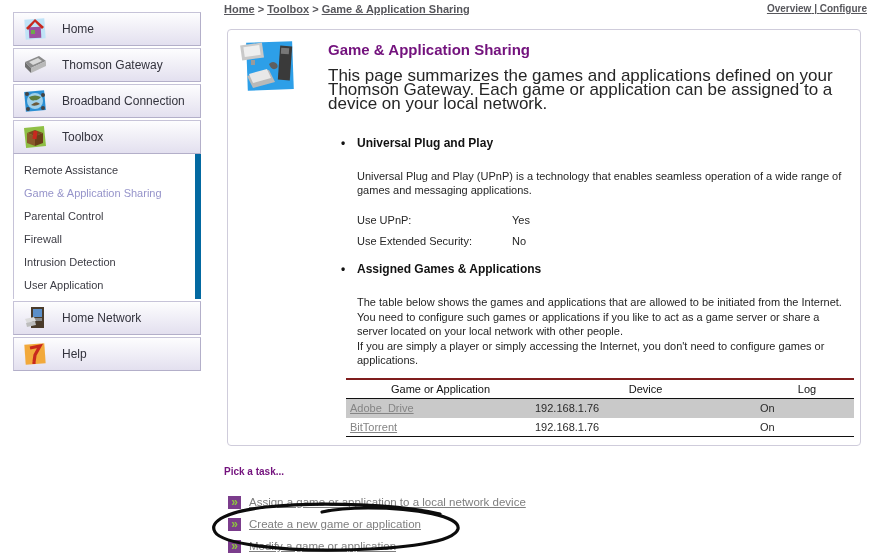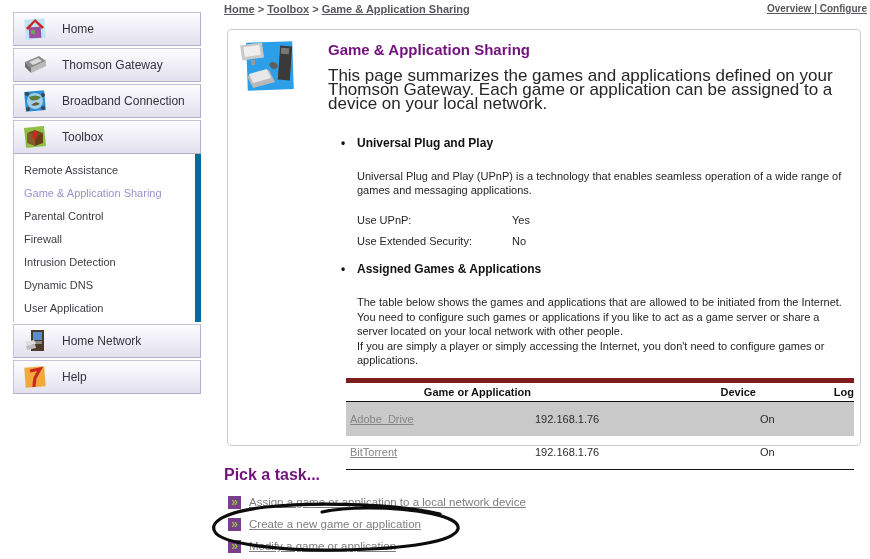--- a/index.html
+++ b/index.html
@@ -60,33 +60,33 @@
   .sec-body p + p { margin-top:1px; }
   .kv { margin-top:16px; }
   .kv-row { display:flex; margin-bottom:7px; }
   .kv-row .k { width:155px; }
 
   table.apps {
     border-collapse:collapse; margin-left:5px; margin-top:11px; width:508px;
     font-size:11px; table-layout:fixed;
   }
   table.apps th {
-    text-align:right; font-weight:bold; color:#121212;
-    border-top:5px solid #7f1d1d; border-bottom:1px solid #111;
+    text-align:center; font-weight:normal; color:#121212;
+    border-top:2px solid #7f1d1d; border-bottom:1px solid #111;
     padding:3px 0 3px 4px; height:18px;
   }
-  table.apps td { padding:2px 0 2px 4px; height:34px; }
+  table.apps td { padding:2px 0 2px 4px; height:19px; }
   table.apps tr.hl td { background:#c9c9c9; }
   table.apps tr:last-child td { border-bottom:1px solid #111; }
   table.apps a { color:#858585; text-decoration:underline; }
   .col1 { width:185px; } .col2 { width:225px; } .col3 { width:98px; }
 
   
   .tasks-heading {
-    position:absolute; left:224px; top:466px; font-size:16px; font-weight:bold; color:#73127d;
+    position:absolute; left:224px; top:466px; font-size:10px; font-weight:bold; color:#73127d;
   }
   .tasks { position:absolute; left:228px; top:495px; }
   .task { display:flex; align-items:center; gap:8px; margin-bottom:8px; height:14px; }
   .task-icon {
     width:13px; height:13px; background:#7b3d8c; color:#8dc63f;
     font-size:12px; font-weight:bold; line-height:12px; text-align:center;
     flex:0 0 13px; letter-spacing:-2px; padding-right:2px;
   }
   .task a { font-size:11.5px; color:#7f7f7f; text-decoration:underline; }
 
@@ -141,21 +141,20 @@
     </svg>
     <span class="lbl">Toolbox</span>
   </div>
 
   <div class="submenu">
     <a class="sub">Remote Assistance</a>
     <a class="sub active">Game &amp; Application Sharing</a>
     <a class="sub">Parental Control</a>
     <a class="sub">Firewall</a>
     <a class="sub">Intrusion Detection</a>
-    <a class="sub">Dynamic DNS</a>
     <a class="sub">User Application</a>
   </div>
 
   <div class="side-item">
     <svg class="side-icon" viewBox="0 0 26 26">
       <rect x="9" y="2" width="13" height="21" fill="#4a3b2a"></rect>
       <rect x="11" y="4" width="9" height="8" fill="#5b8fc9"></rect>
       <rect x="11" y="13" width="9" height="3" fill="#8a8a8a"></rect>
       <polygon points="3,14 12,12 14,16 5,18" fill="#dcdcdc"></polygon>
       <polygon points="4,18 13,16 14,20 5,22" fill="#bdbdbd"></polygon>

